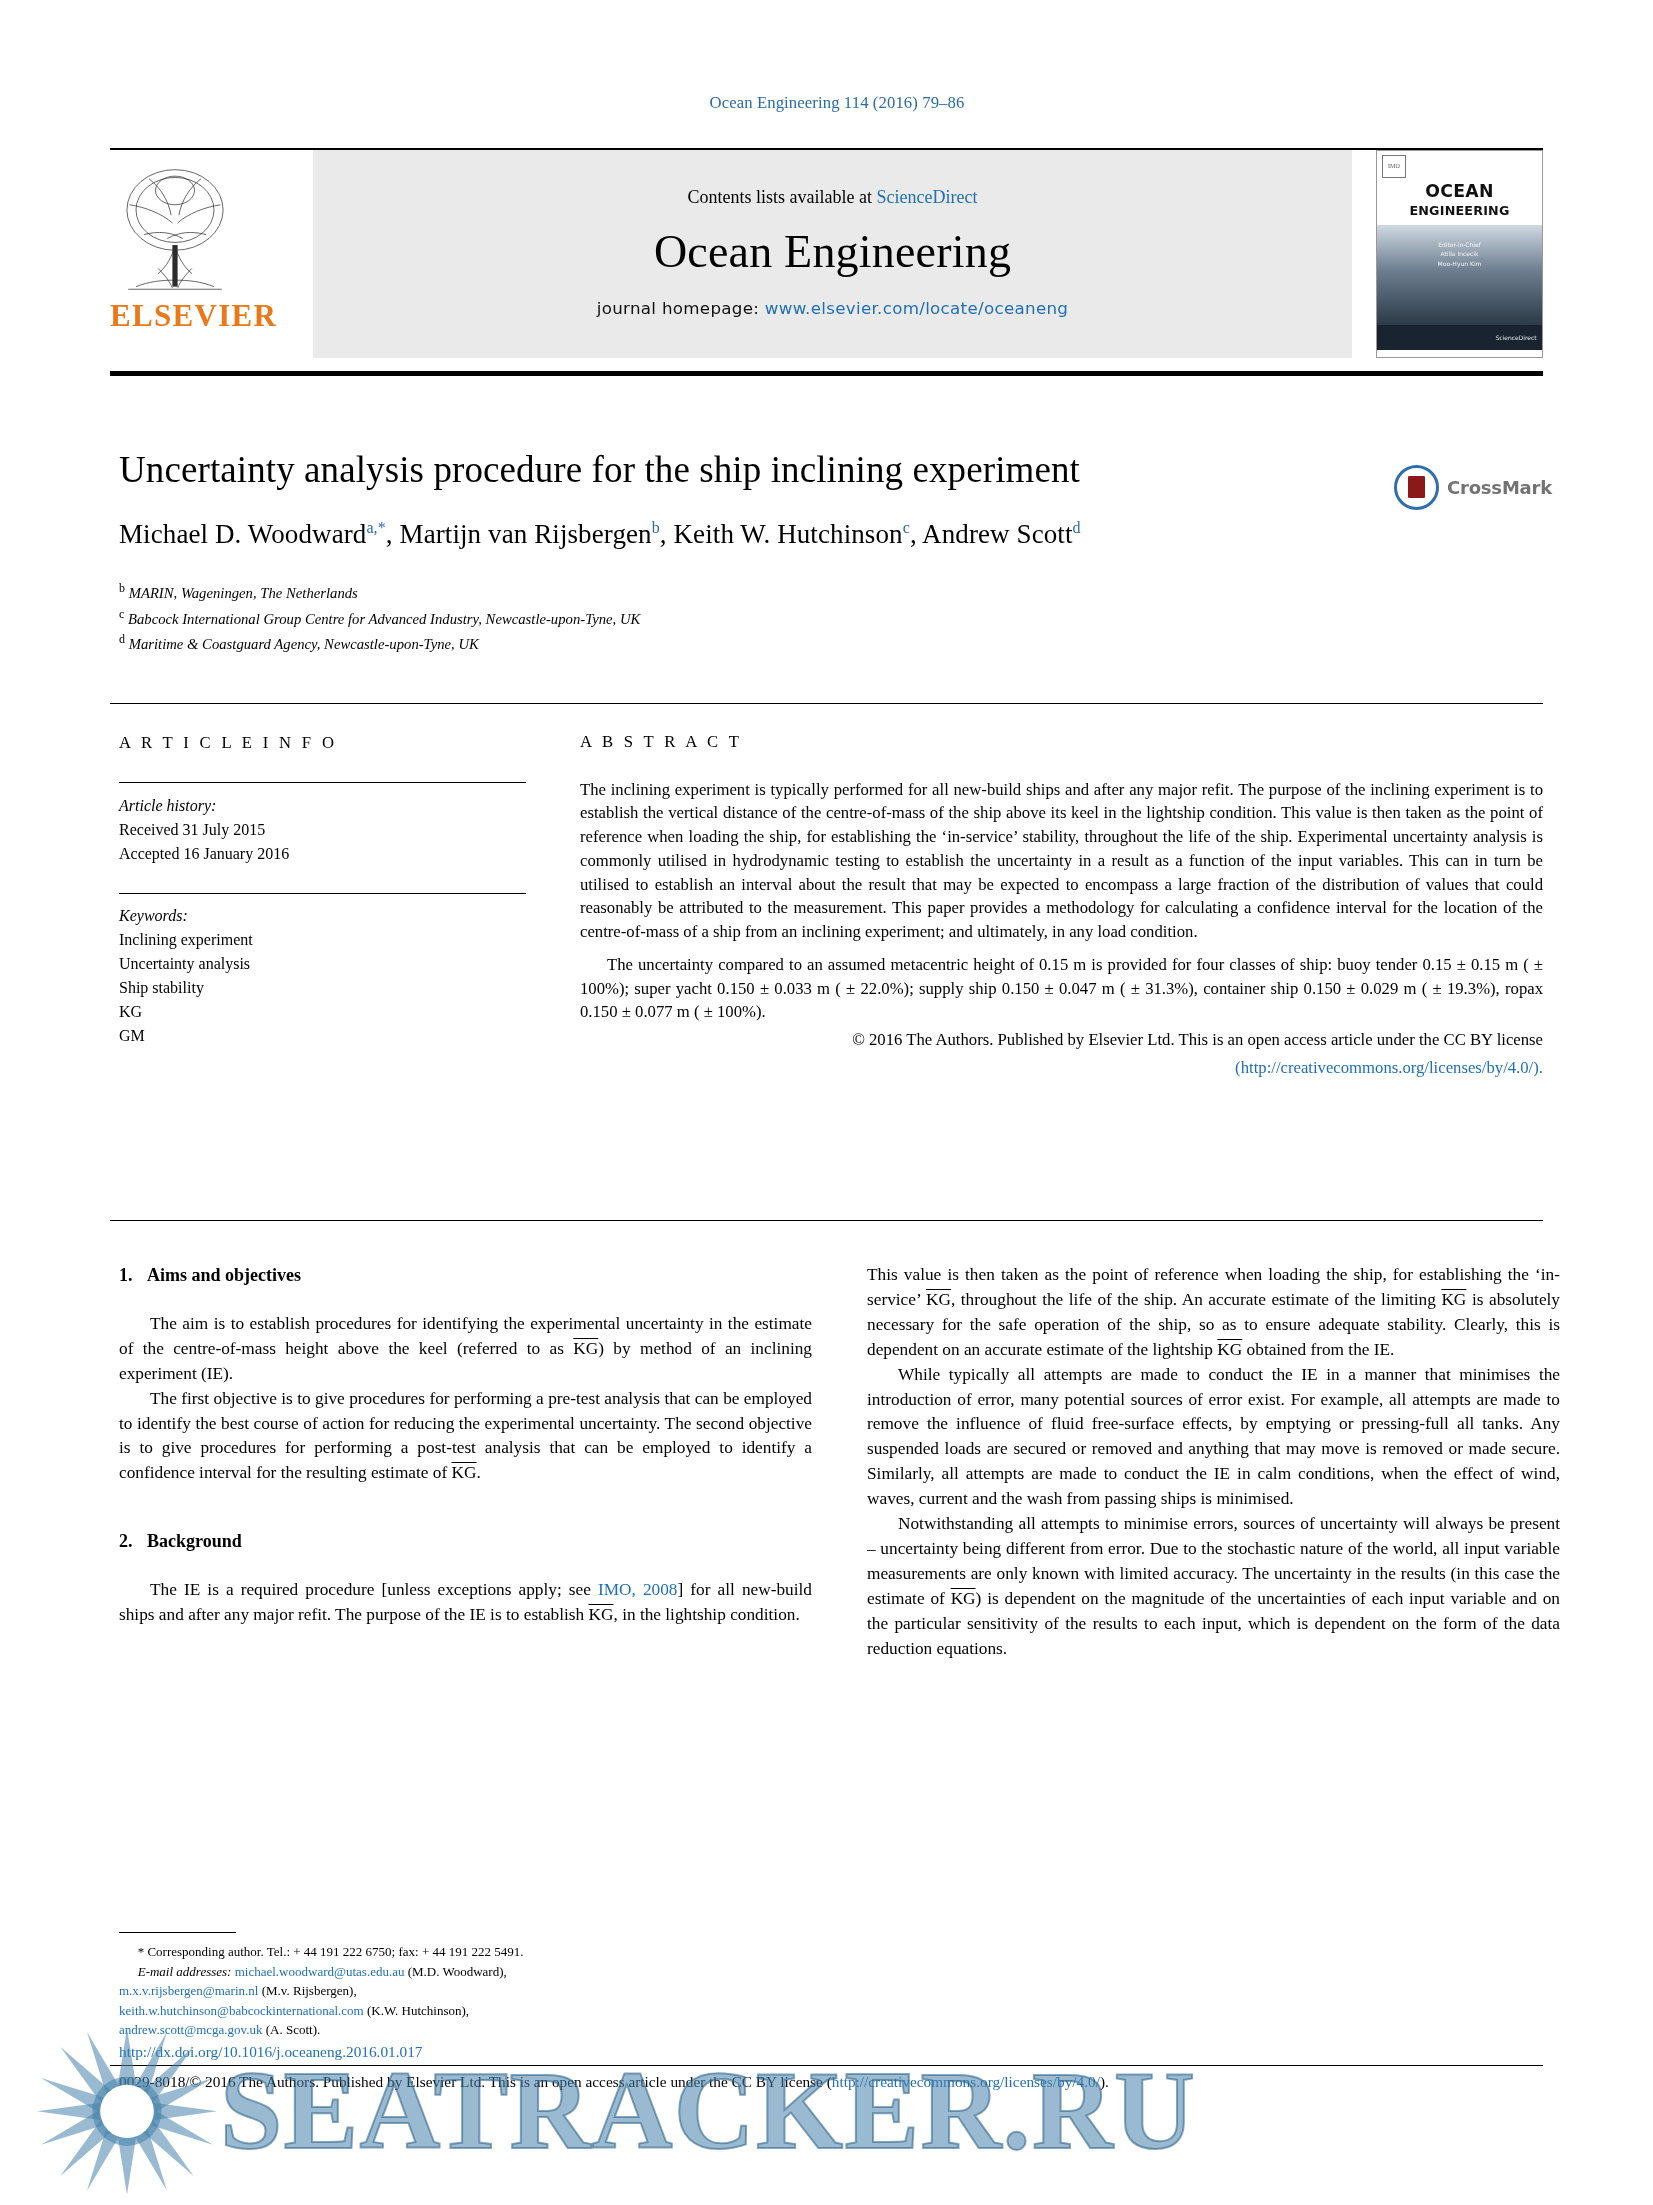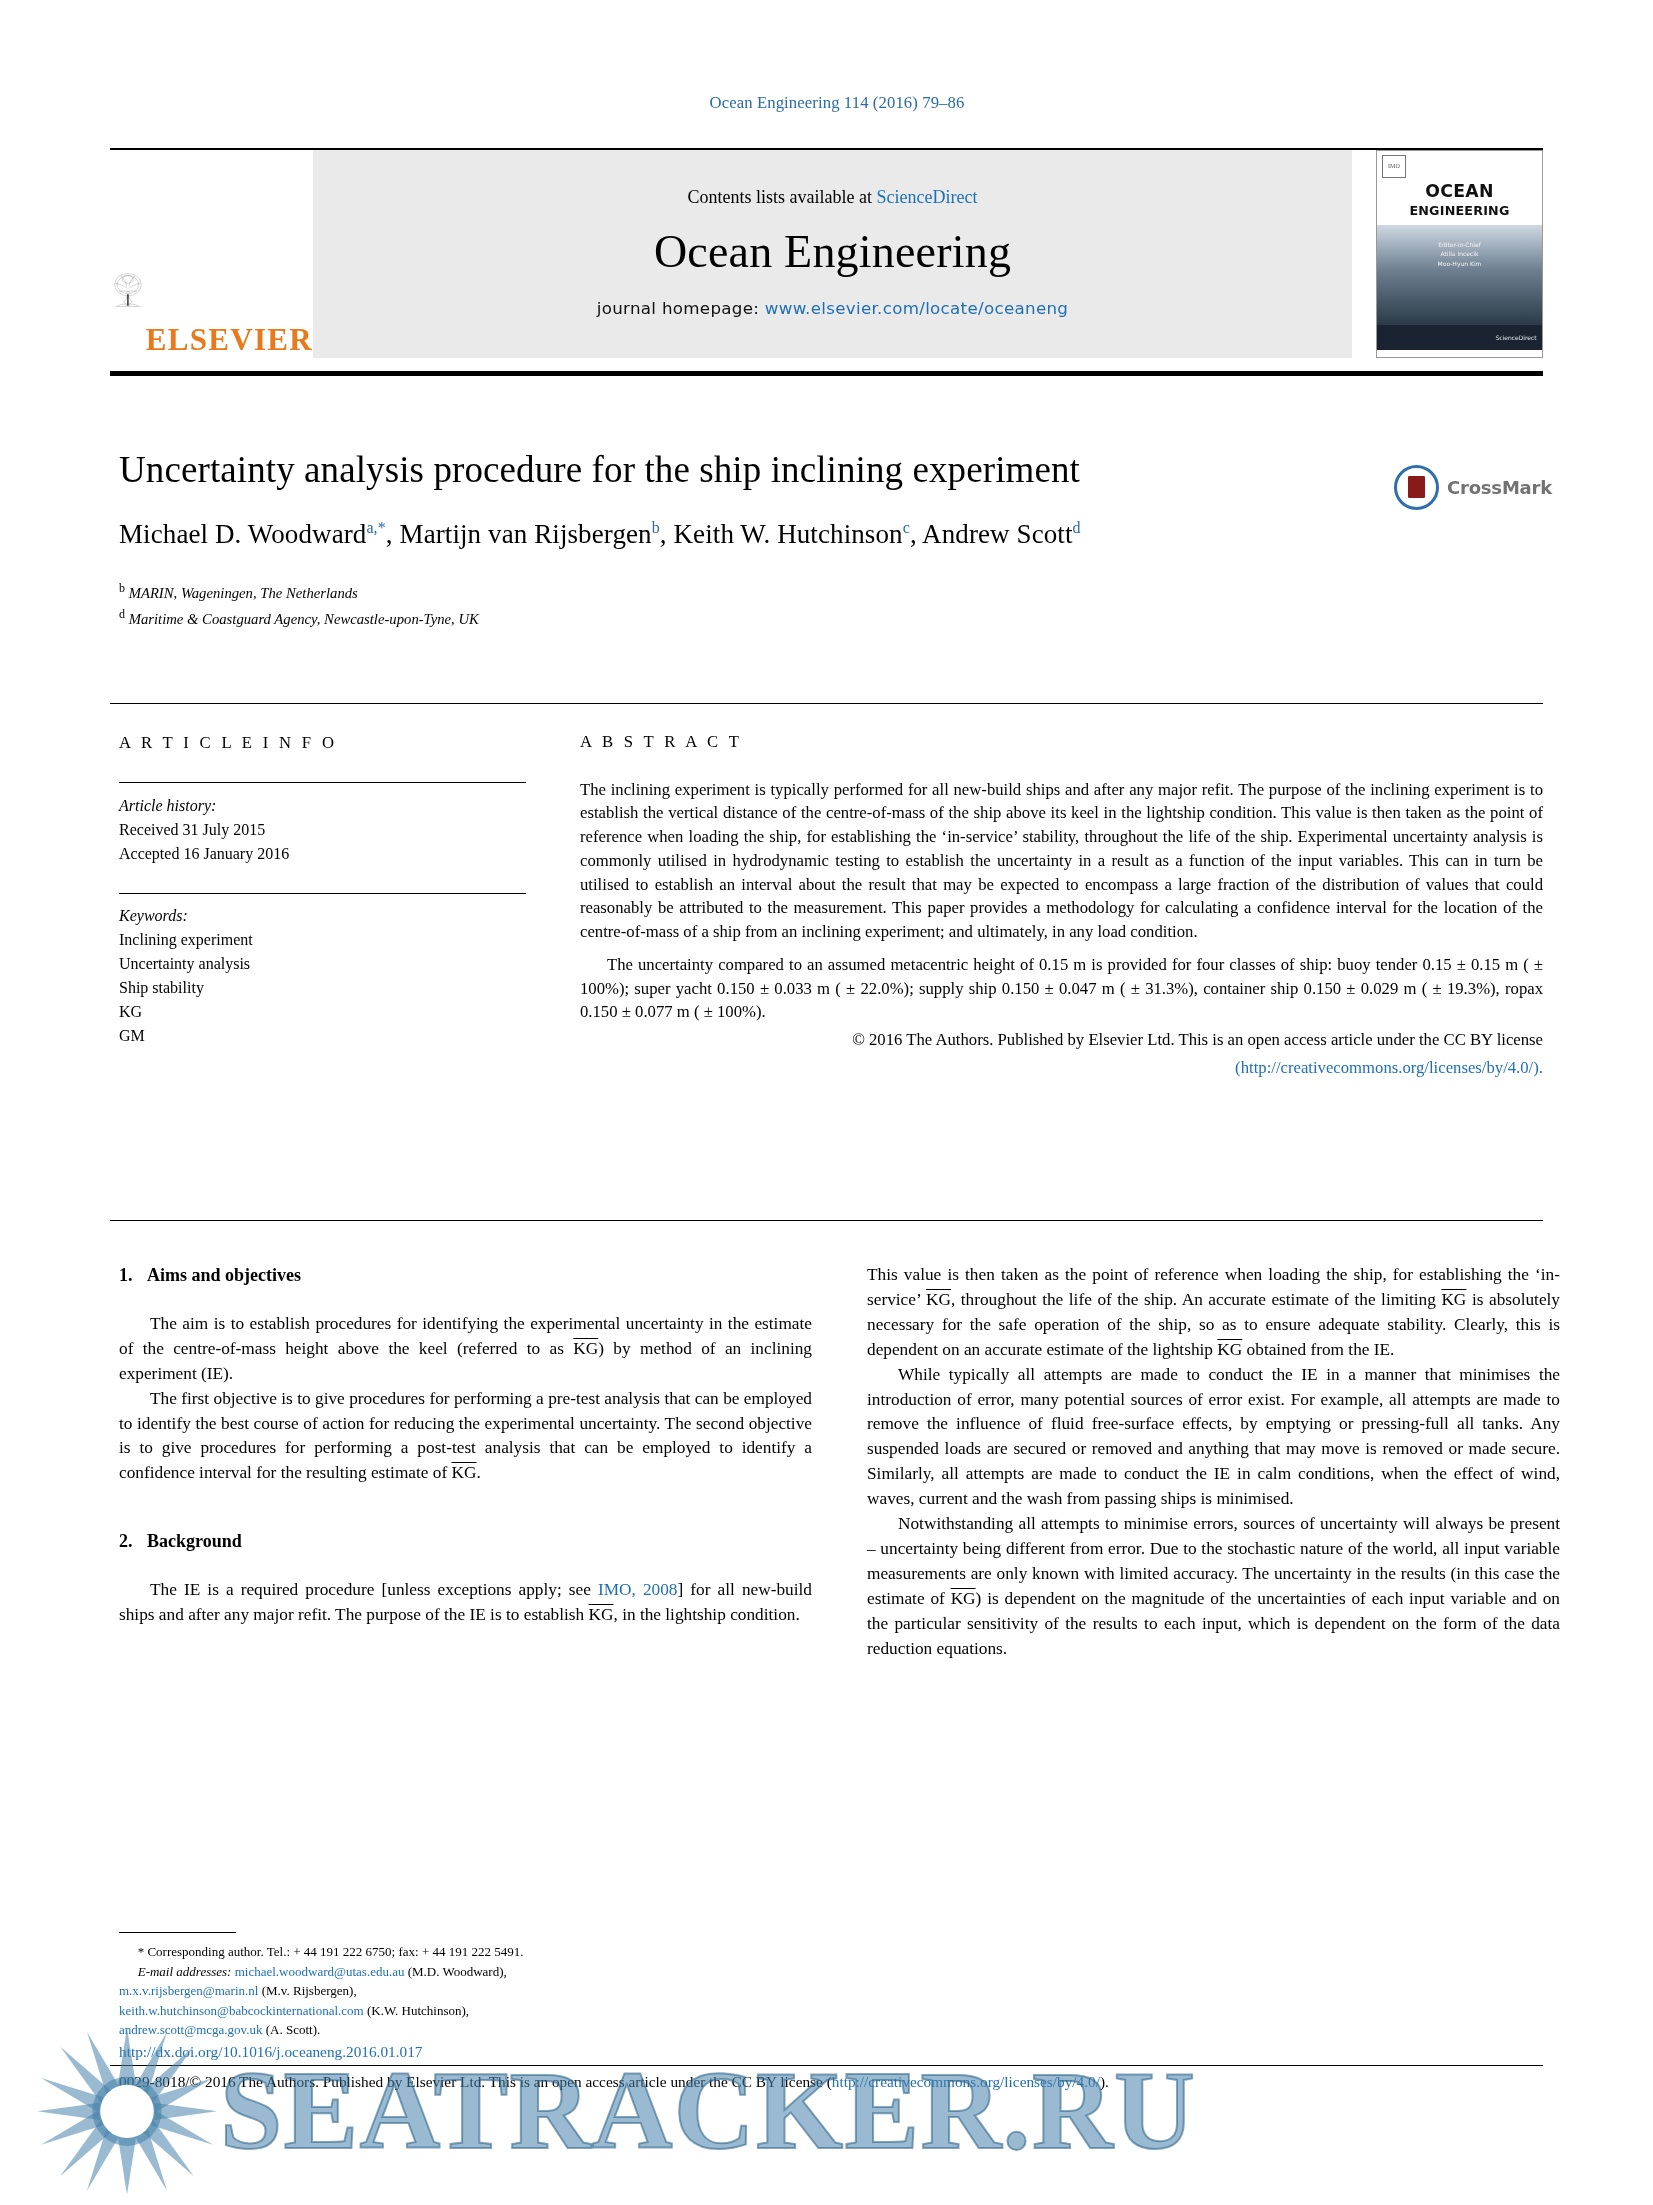--- a/index.html
+++ b/index.html
@@ -38,21 +38,22 @@
     border-top: 2px solid #000;
   }
   .banner-inner {
     display: flex;
     align-items: stretch;
     height: 208px;
   }
   .elsevier-box {
     width: 203px;
     display: flex;
-    align-items: flex-end;
+    flex-direction: column;
+    align-items: flex-start;
     justify-content: flex-start;
     padding-top: 9.3px;
     box-sizing: border-box;
   }
   .tree {
     width: 130px; height: 137px;
     position: relative;
     overflow: hidden;
   }
   .tree svg { width: 100%; height: 100%; }
@@ -386,20 +387,21 @@
   <div class="banner-bottom"></div>
 
   <div class="title">Uncertainty analysis procedure for the ship inclining experiment</div>
 
   <div class="authors">
     <span><span>Michael D. Woodward</span></span><sup>a,*</sup>, <span><span>Martijn van Rijsbergen</span></span><sup>b</sup>, <span><span>Keith W. Hutchinson</span></span><sup>c</sup>, <span><span>Andrew Scott</span></span><sup>d</sup>
   </div>
 
   <div class="affils">
     <div><sup>b</sup> <span>MARIN, Wageningen, The Netherlands</span></div>
+    <div><sup>c</sup> <span>Babcock International Group Centre for Advanced Industry, Newcastle-upon-Tyne, UK</span></div>
     <div><sup>d</sup> <span>Maritime &amp; Coastguard Agency, Newcastle-upon-Tyne, UK</span></div>
   </div>
 
   <div class="crossmark">
     <div class="cm-circle">
         <div class="cm-inner"></div>
       </div>
     <div class="cm-text">CrossMark</div>
   </div>
 

